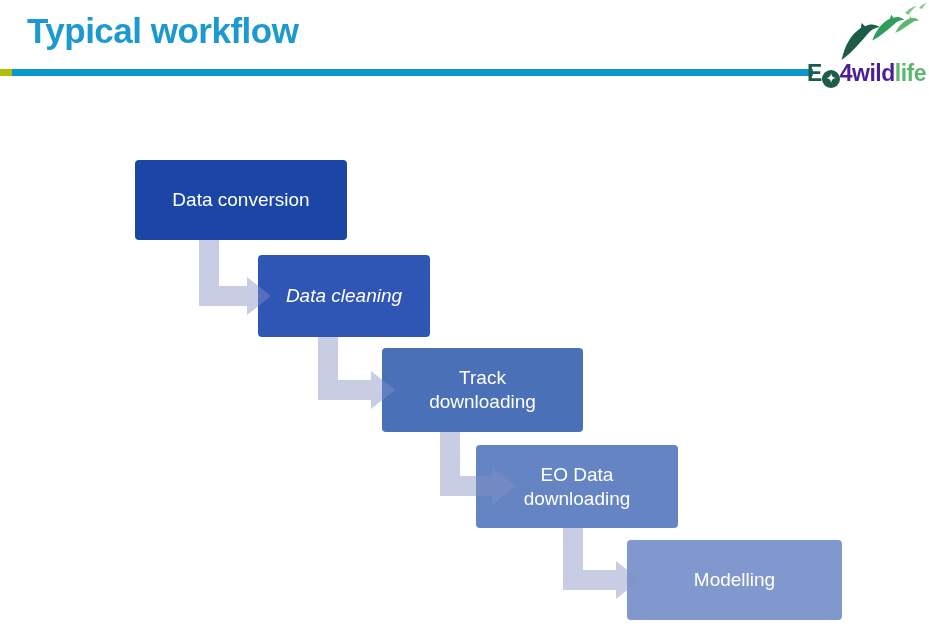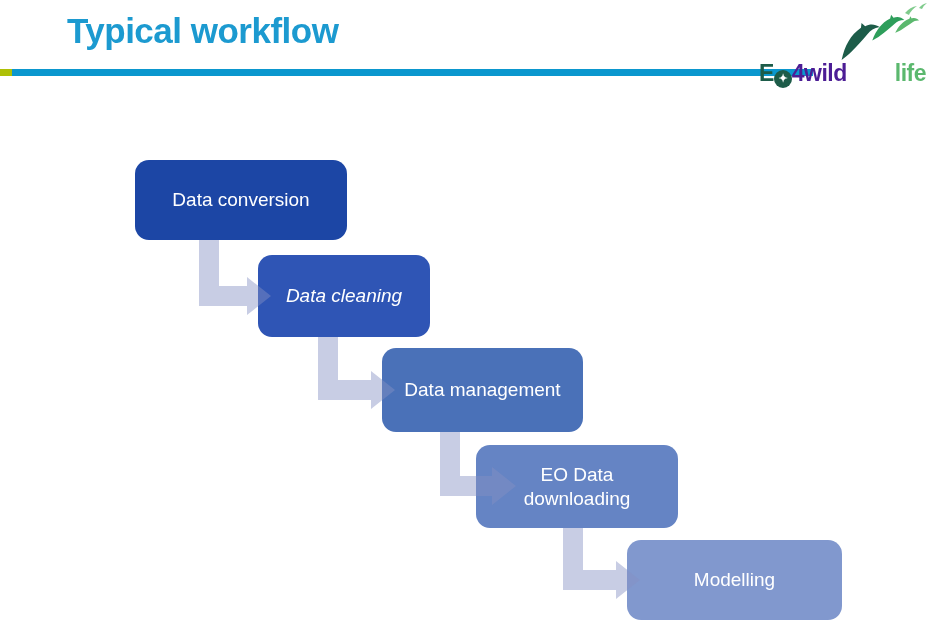--- a/index.html
+++ b/index.html
@@ -12,21 +12,20 @@
   }
   .slide { position: absolute; inset: 0; background: #fff; }
 
   
   .slide-title {
     position: absolute;
     left: 27px; top: 11px;
     font-size: 35px;
     font-weight: bold;
     letter-spacing: -0.5px;
-    margin-left: 40px;
   }
   .title-rule-accent {
     position: absolute;
     left: 0; top: 69px;
     width: 12px; height: 7px;
   }
   .title-rule {
     position: absolute;
     left: 12px; top: 69px;
     width: 801px; height: 7px;
@@ -50,21 +49,21 @@
     width: 18px; height: 18px;
     border-radius: 50%;
     color: #fff;
     font-size: 11px;
     vertical-align: -1px;
   }
 
   
   .step {
     position: absolute;
-    border-radius: 14px;
+    border-radius: 4px;
     display: flex;
     align-items: center;
     justify-content: center;
     text-align: center;
     color: #ffffff;
     font-size: 19px;
     line-height: 1.25;
     padding: 0 22px;
   }
   .step-1 { left: 135px; top: 160px; width: 212px; height: 80px; }
@@ -94,32 +93,32 @@
       <defs>
         <path id="bird" d="M1 25 C8 14 16 7 27 4 L29 0 L31 4 C36 3 40 5 43 9 C38 8 34 9 31 11 C24 15 18 18 12 21 C8 23 4 24 1 25 Z"></path>
       </defs>
       <use href="#bird" fill="#1D5C49" transform="translate(6,32) rotate(-20) scale(1.12)"></use>
       <use href="#bird" fill="#2E9E5B" transform="translate(42,18) rotate(-12) scale(0.85)"></use>
       <use href="#bird" fill="#5BB86E" transform="translate(68,16) rotate(-6) scale(0.6)"></use>
       <path d="M0 7 Q5 1 12 0 Q6 4 4 9 Z" fill="#7FCB8C" transform="translate(80,4)"></path>
       <path d="M0 5 Q3 1 8 0 Q4 3 3 6 Z" fill="#7FCB8C" transform="translate(94,1)"></path>
     </svg>
     <div class="logo-wordmark">
-      <span style="color: rgb(29, 92, 73);">E</span><span class="logo-o" style="background-color: rgb(29, 92, 73);">✦</span><span style="color: #4c1d95;">4wild</span><span style="color: rgb(91, 184, 110); padding-left: 48px;">life</span>
+      <span style="color: rgb(29, 92, 73);">E</span><span class="logo-o" style="background-color: rgb(29, 92, 73);">✦</span><span style="color: #4c1d95;">4wild</span><span style="color: rgb(91, 184, 110);">life</span>
     </div>
   </div>
 
   <div class="step step-1" style="background-color: rgb(28, 70, 165);">
     <span class="step-label">Data conversion</span>
   </div>
   <div class="step step-2" style="background-color: rgb(47, 85, 181);">
     <span class="step-label">Data cleaning</span>
   </div>
   <div class="step step-3" style="background-color: rgb(74, 113, 184);">
-    <span class="step-label">Data management</span>
+    <span class="step-label">Track downloading</span>
   </div>
   <div class="step step-4" style="background-color: rgb(101, 132, 196);">
     <span class="step-label">EO Data downloading</span>
   </div>
   <div class="step step-5" style="background-color: rgb(129, 152, 206);">
     <span class="step-label">Modelling</span>
   </div>
 
   <svg class="connector c1" width="74" height="76" viewBox="0 0 74 76">
     <polygon points="0,0 20,0 20,46 48,46 48,37 72,56 48,75 48,66 0,66" fill="rgba(133,144,195,0.45)"></polygon>

